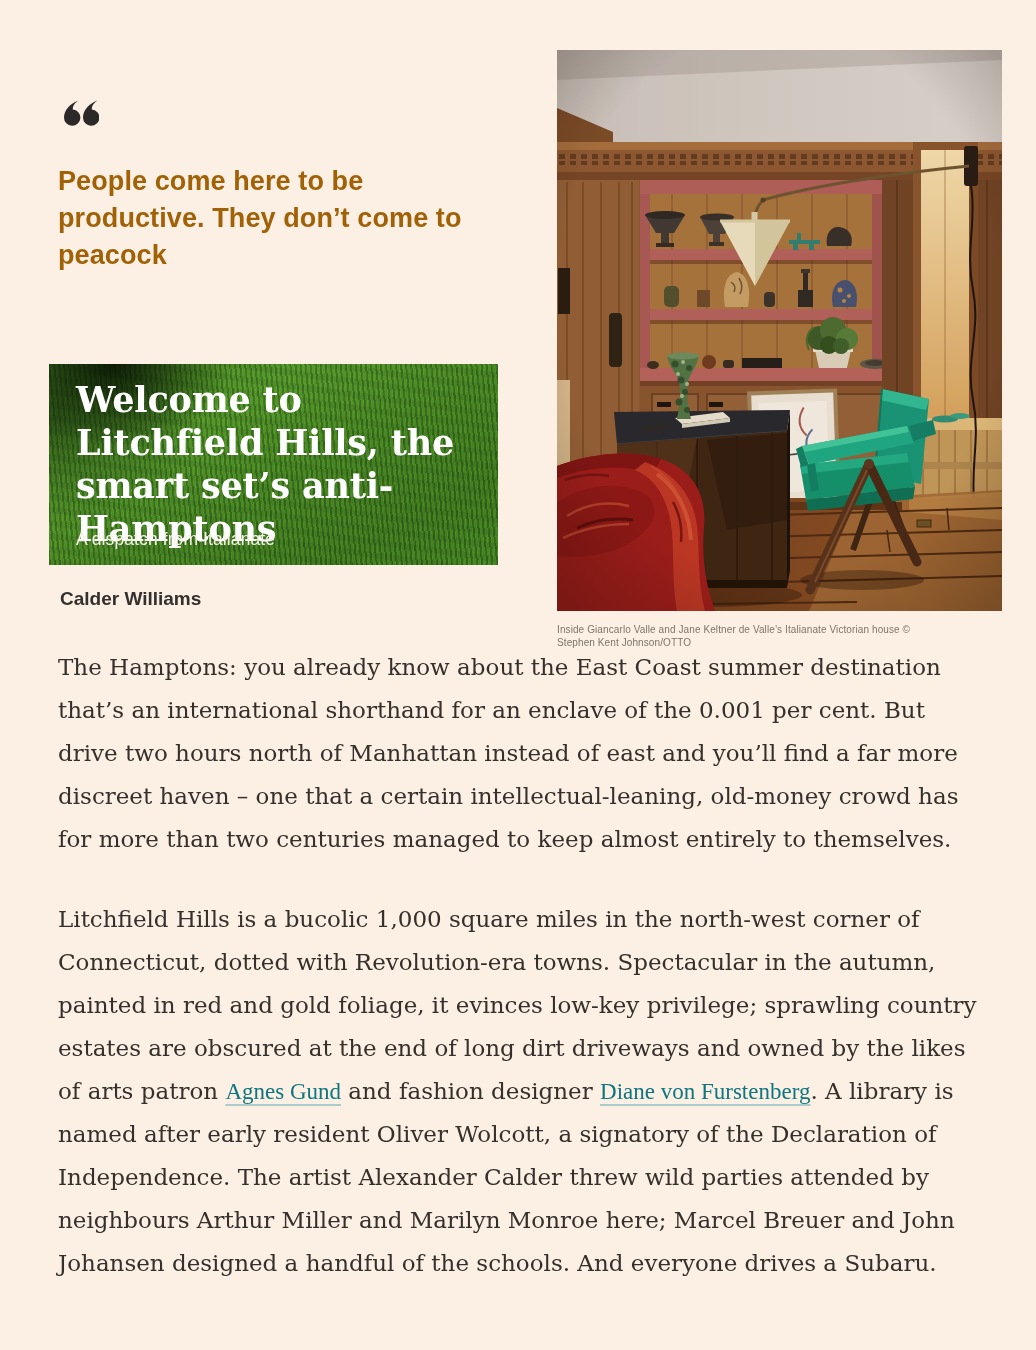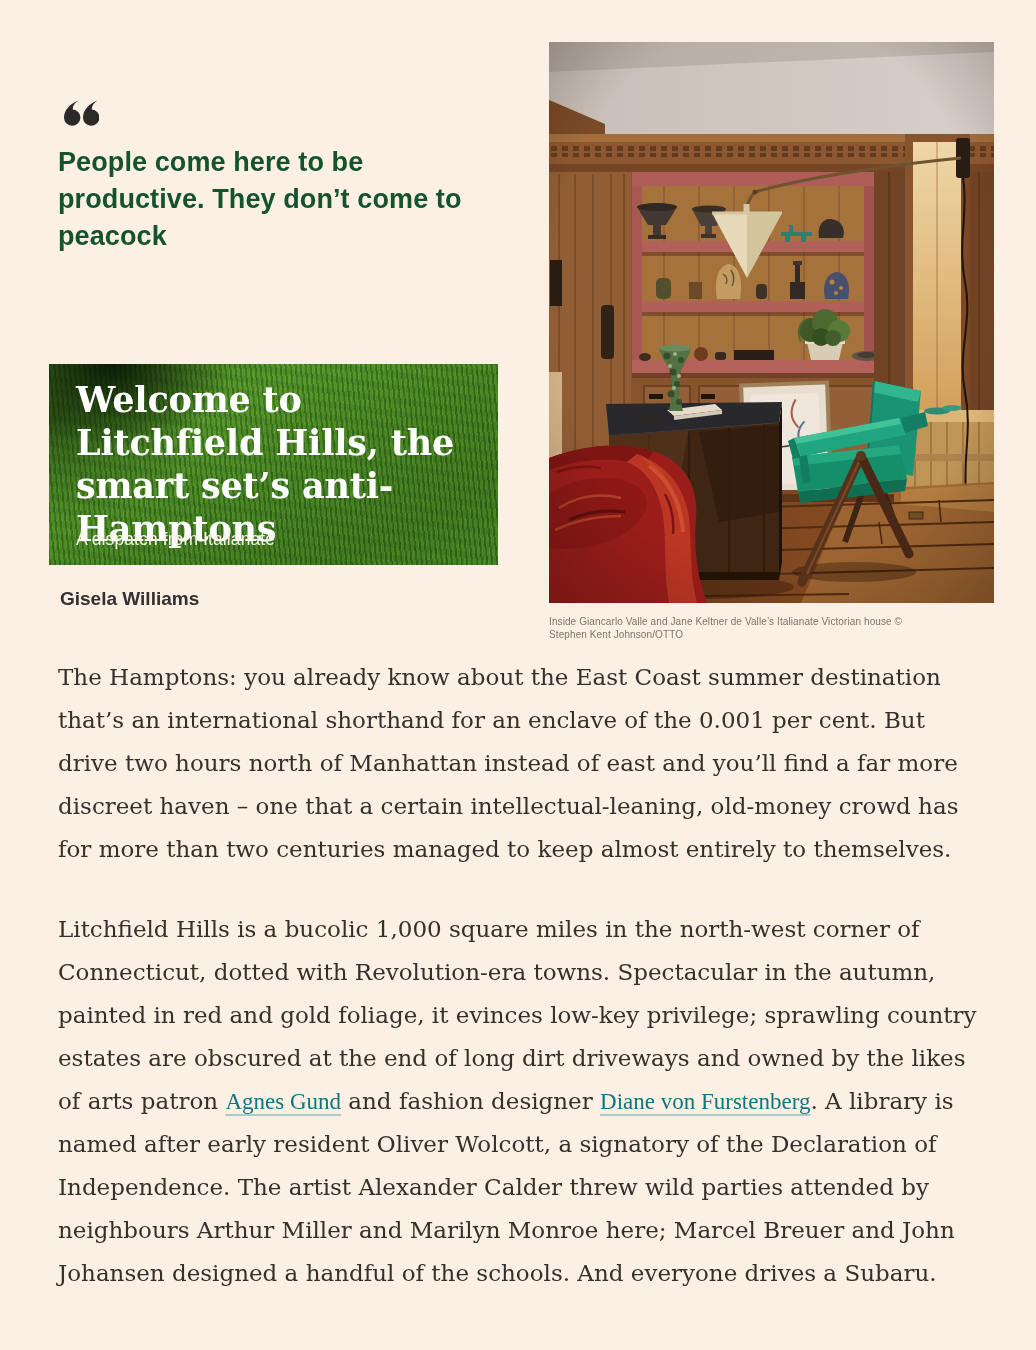--- a/index.html
+++ b/index.html
@@ -9,23 +9,23 @@
     font-family:"Liberation Sans",sans-serif;
     position:relative;overflow:hidden;
     -webkit-font-smoothing:antialiased;
   }
   .page{position:absolute;inset:0;}
 
   
   .pullquote{position:absolute;left:58px;top:100px;width:420px;}
   .pullquote .qicon{display:block;margin-left:5px;}
   .pullquote p{
-    margin:17px 0 0 0;
+    margin:36px 0 0 0;
     font-size:27px;line-height:37px;font-weight:bold;
-    color:#14532d;letter-spacing:.1px;
+    color:#a16207;letter-spacing:.1px;
   }
 
   
   .promo-card{
     position:absolute;left:49px;top:364px;width:449px;height:201px;
     display:block;text-decoration:none;overflow:hidden;
   }
   .promo-card .grass{
     position:absolute;inset:0;display:block;
     background:
@@ -47,31 +47,31 @@
     font-size:17.5px;color:#F7F1E8;letter-spacing:.1px;
   }
 
   
   .byline{
     position:absolute;left:60px;top:588px;
     font-size:19px;font-weight:bold;color:#33302E;
   }
 
   
-  .photo{position:absolute;left:545px;top:38px;width:386px;margin:4px;}
+  .photo{position:absolute;left:545px;top:38px;width:386px;margin:12px;}
   .photo svg{display:block;}
   .photo figcaption{
     margin-top:12px;font-size:10px;line-height:13px;
     color:#7E756A;letter-spacing:.1px;
   }
 
   
   .body-copy{position:absolute;left:58px;top:646px;width:926px;}
   .body-copy p{
-    margin:10px 0 37px 0;
+    margin:0 0 37px 0;
     font-family:"DejaVu Serif",serif;
     font-size:23px;line-height:43px;color:#35302C;
   }
   .body-copy a{
     color:#0D7680;text-decoration:underline;
     text-decoration-color:#A9CCCB;text-decoration-thickness:2px;
     text-underline-offset:5px;
     font-family:Liberation Serif, serif;
   }
 </style>
@@ -87,21 +87,21 @@
     </svg>
     <p>People come here to be productive. They don’t come to peacock</p>
   </div>
 
   <a href="#" class="promo-card">
     <span class="grass"></span>
     <span class="card-title">Welcome to Litchfield Hills, the smart set’s anti-Hamptons</span>
     <span class="card-sub">A dispatch from Italianate</span>
   </a>
 
-  <div class="byline">Gisela Williams</div>
+  <div class="byline">Calder Williams</div>
 
   <figure class="photo">
     <svg width="445" height="561" viewBox="0 0 445 561">
       <defs>
         <linearGradient id="gCeil" x1="0" y1="0" x2="1" y2="0">
           <stop offset="0" stop-color="#cdc6c0"></stop>
             <stop offset="1" stop-color="#ddd8d3"></stop>
         </linearGradient>
         <linearGradient id="gWin" x1="0" y1="0" x2="0" y2="1">
           <stop offset="0" stop-color="#f6e0b0"></stop>

